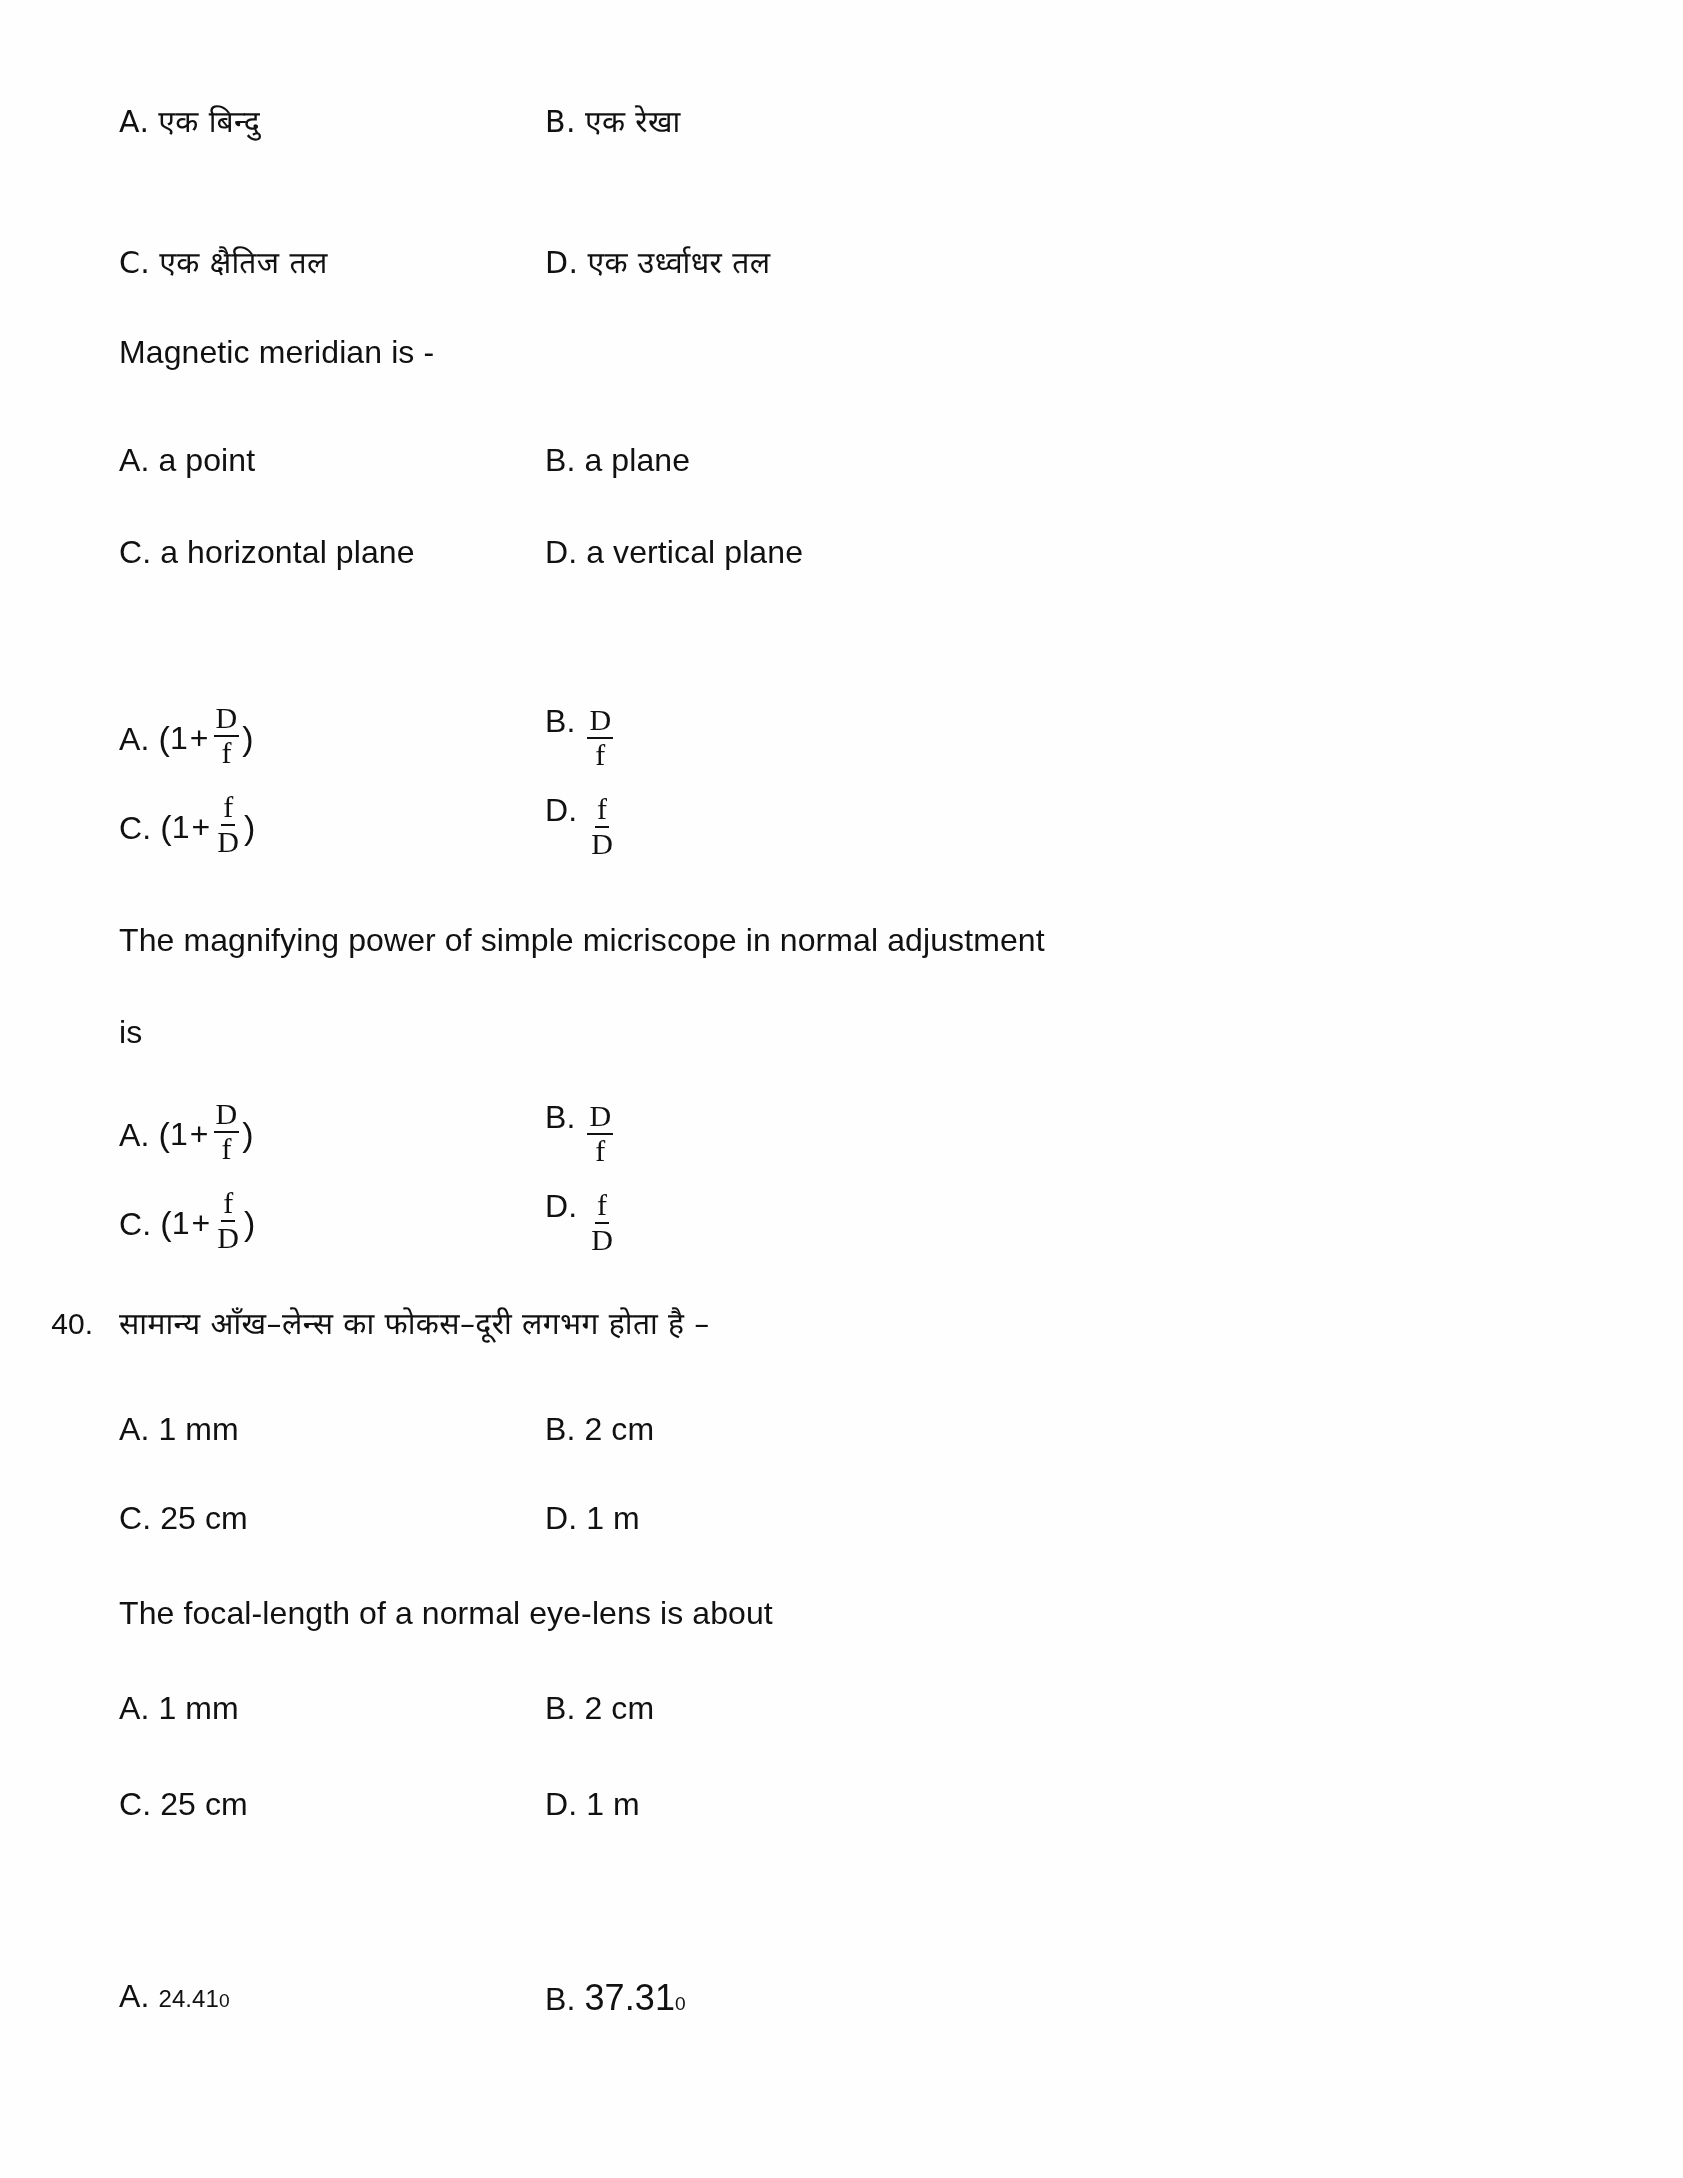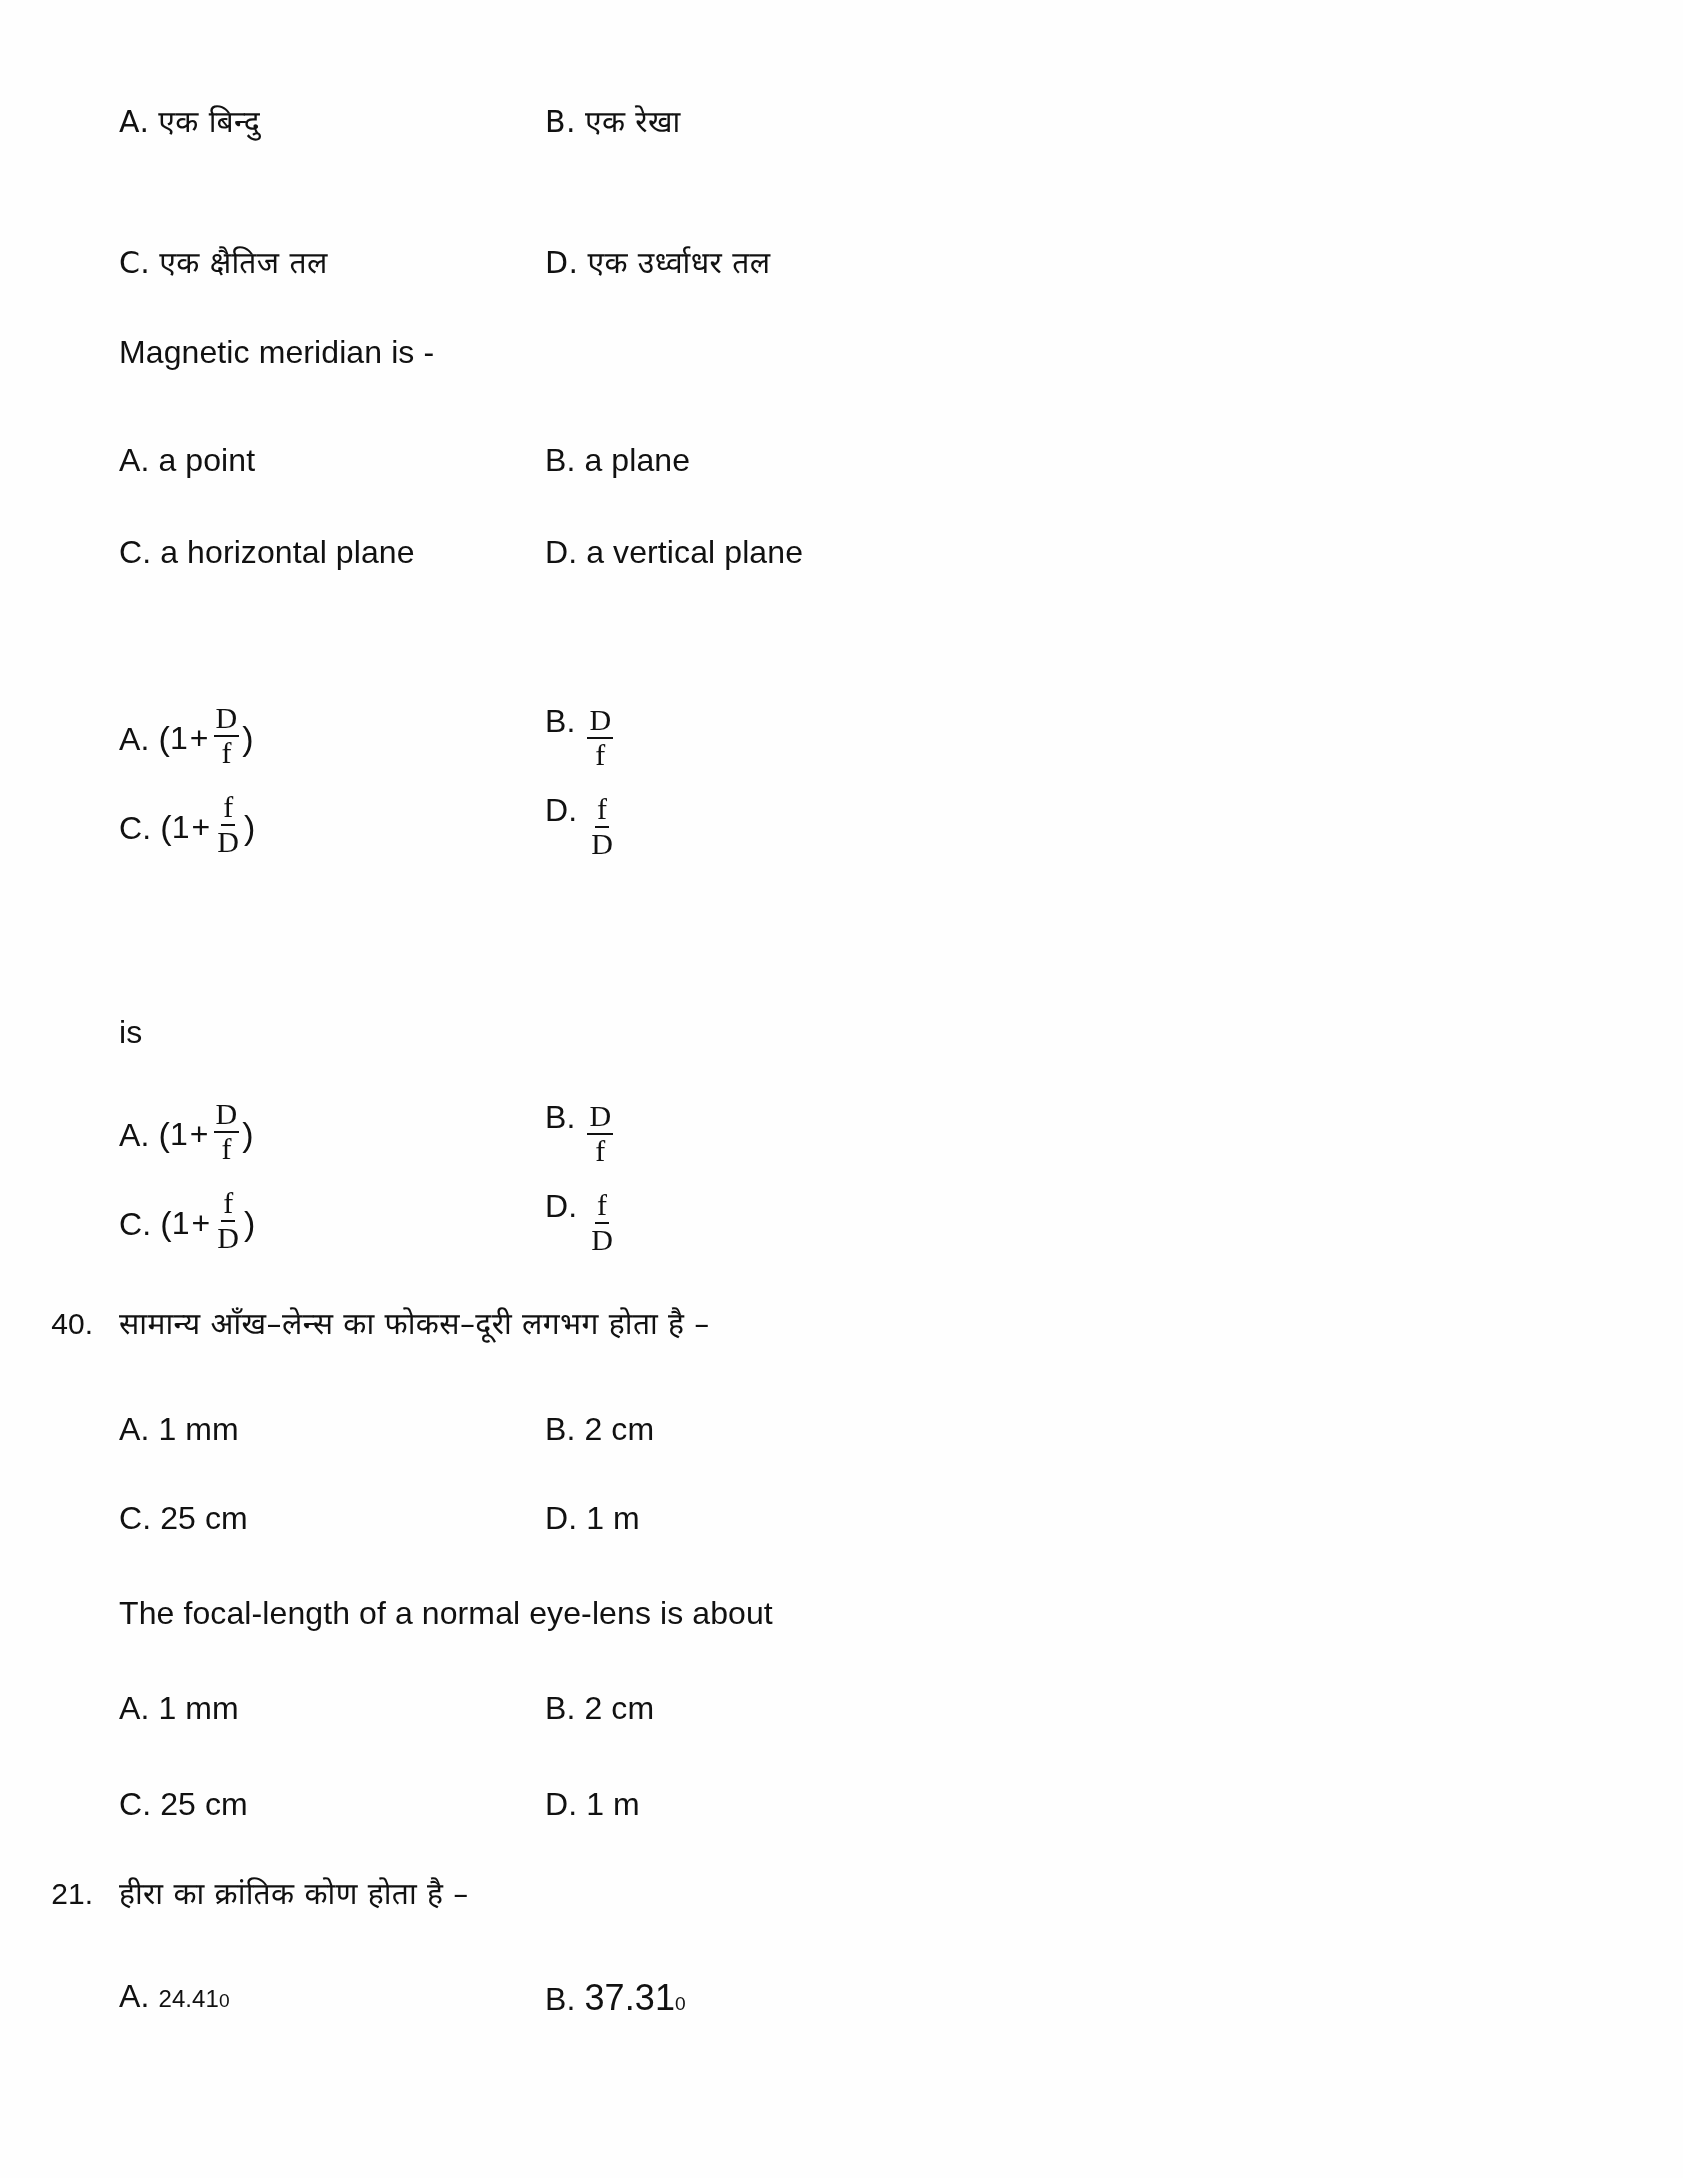--- a/index.html
+++ b/index.html
@@ -291,20 +291,26 @@
                 <span class="num">f</span>
                 <span class="den">D</span>
               </span>
             </div>
           </div>
         </div>
       </div>
     </div>
   </div>
 
+  <div class="abs" style="top:924px;">
+    <div class="line">
+      <div class="qnum blank">&nbsp;</div>
+      <div class="qtext english">The magnifying power of simple micriscope in normal adjustment</div>
+    </div>
+  </div>
   <div class="abs" style="top:1016px;">
     <div class="line">
       <div class="qnum blank">&nbsp;</div>
       <div class="qtext english">is</div>
     </div>
   </div>
 
   <div class="abs" style="top:1101px;">
     <div class="line">
       <div class="qnum blank">&nbsp;</div>
@@ -468,26 +474,20 @@
             <div class="opt english">
               <span class="lbl">D.</span>
               <span>1 m</span>
             </div>
           </div>
         </div>
       </div>
     </div>
   </div>
 
-  <div class="abs" style="top:1879px;">
-    <div class="line">
-      <div class="qnum">21.</div>
-      <div class="qtext hindi">हीरा का क्रांतिक कोण होता है –</div>
-    </div>
-  </div>
 
   <div class="abs" style="top:1980px;">
     <div class="line">
       <div class="qnum blank">&nbsp;</div>
       <div class="qtext">
         <div class="opts">
           <div class="colA">
             <div class="opt english">
               <span class="lbl">A.</span>
               <span style="font-size:24px;">24.41</span>

